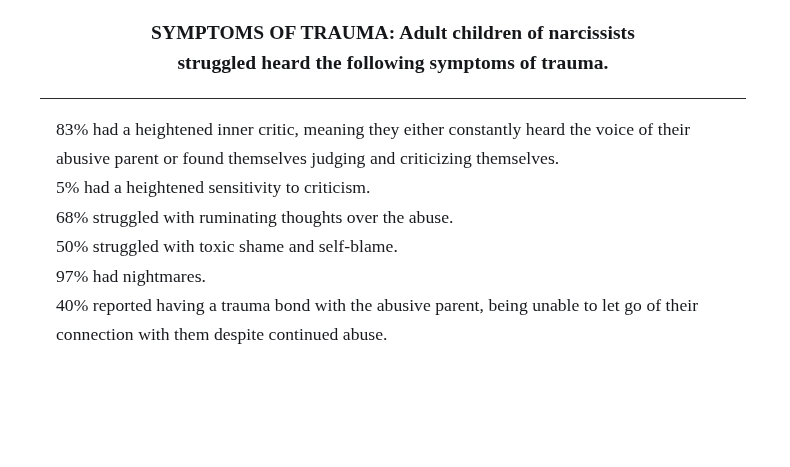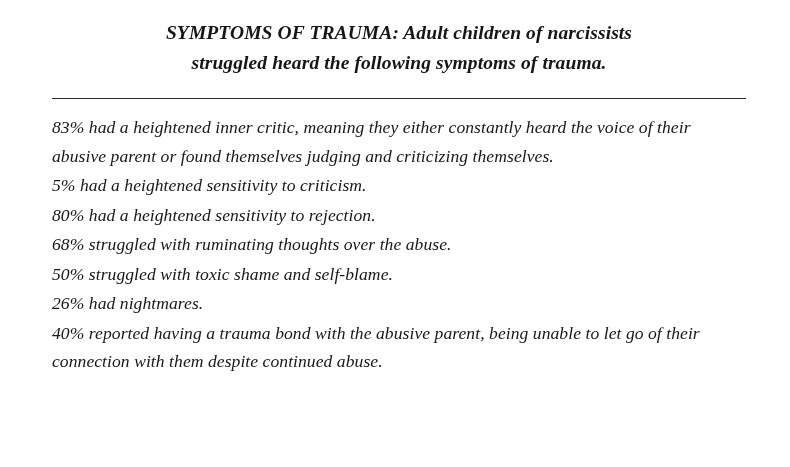--- a/index.html
+++ b/index.html
@@ -11,23 +11,22 @@
     width: 790px;
     height: 467px;
     overflow: hidden;
     font-family: "Liberation Serif", serif;
     color: #1a1a1a;
   }
   .page {
     width: 790px;
     height: 467px;
     box-sizing: border-box;
-    padding: 18px 44px 0 52px;
+    padding: 18px 44px 0 40px;
     position: relative;
-    font-style: italic;
   }
   .title {
     text-align: center;
     font-weight: bold;
     font-size: 19.5px;
     line-height: 1.55;
     letter-spacing: 0.1px;
     color: #15161a;
     margin: 0 auto;
     max-width: 640px;
@@ -35,21 +34,21 @@
   .title .line {
     display: block;
   }
   .rule {
     border: none;
     border-top: 1.6px solid #2b2b2b;
     margin: 20px 0 14px 0;
     width: 100%;
   }
   .body-list {
-    margin: 0;
+    margin: 16px;
     padding: 0;
     list-style: none;
   }
   .body-list li {
     font-size: 17.6px;
     line-height: 1.62;
     color: #16181c;
     margin: 0 0 1px 0;
     text-align: left;
     letter-spacing: 0.05px;
@@ -63,20 +62,19 @@
   <div class="title">
     <span class="line">SYMPTOMS OF TRAUMA: Adult children of narcissists</span>
     <span class="line">struggled heard the following symptoms of trauma.</span>
   </div>
 
   <hr class="rule">
 
   <ul class="body-list">
     <li>83% had a heightened inner critic, meaning they either constantly heard the voice of their abusive parent or found themselves judging and criticizing themselves.</li>
     <li>5% had a heightened sensitivity to criticism.</li>
-    <li>80% had a heightened sensitivity to rejection.</li>
     <li>68% struggled with ruminating thoughts over the abuse.</li>
     <li>50% struggled with toxic shame and self-blame.</li>
-    <li>26% had nightmares.</li>
+    <li>97% had nightmares.</li>
     <li>40% reported having a trauma bond with the abusive parent, being unable to let go of their connection with them despite continued abuse.</li>
   </ul>
 
 </div>
 
 </body></html>

